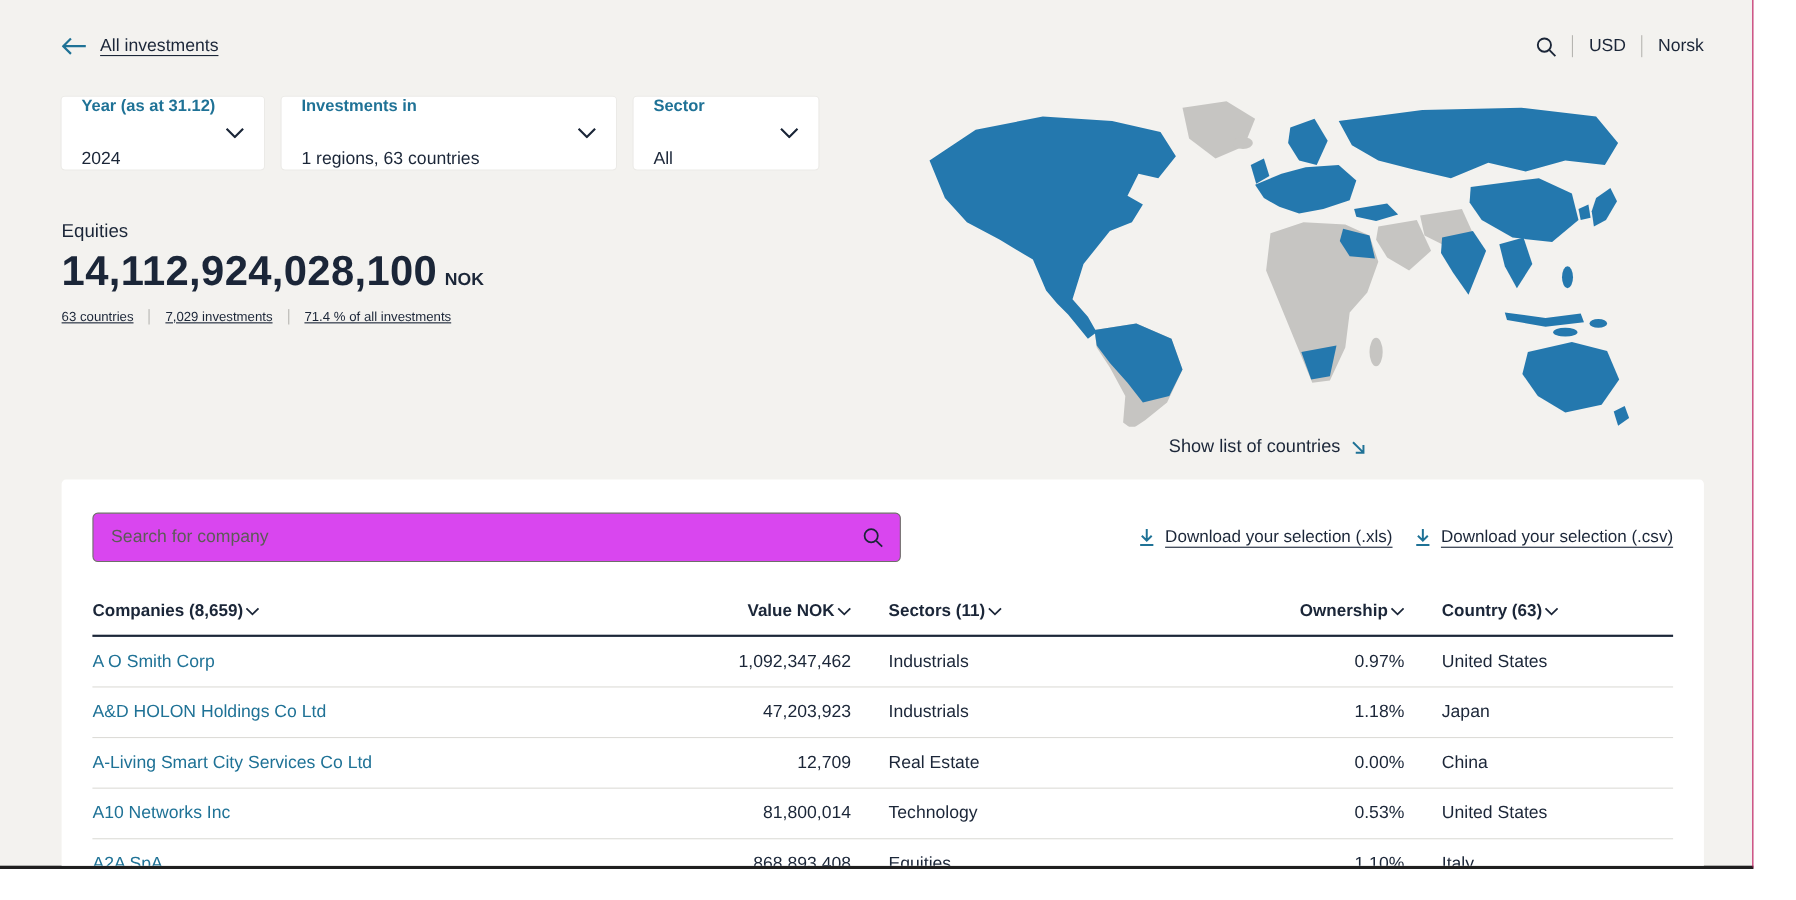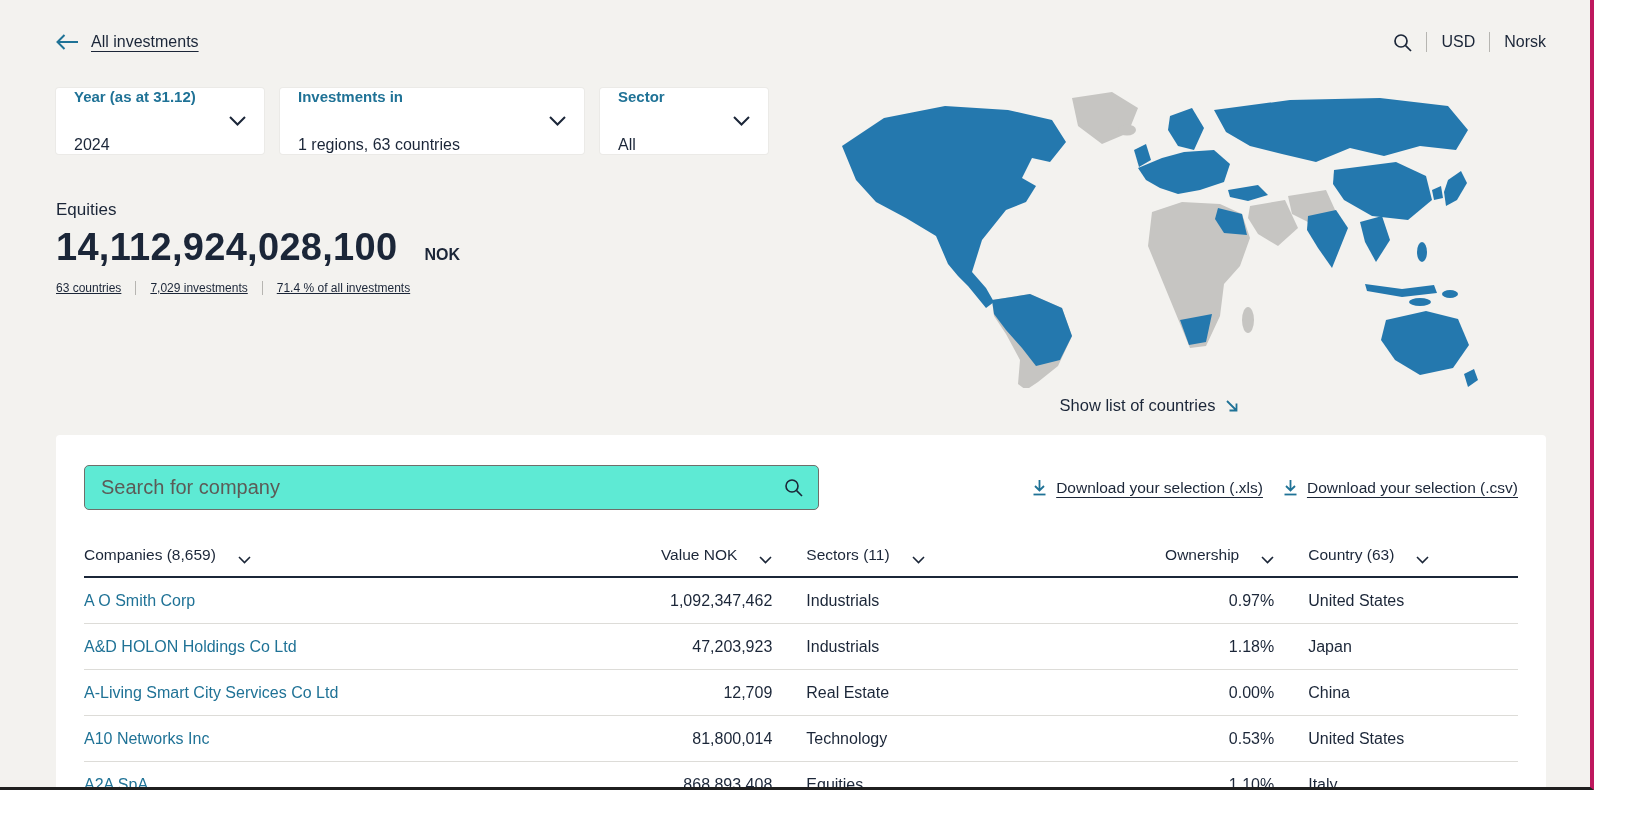--- a/index.html
+++ b/index.html
@@ -1,73 +1,73 @@
 <!DOCTYPE html>
 <html style="--ink: #1b2638; --teal: #1f7296; --map-blue: #2478ae; --map-gray: #c6c5c2; --page-bg: #f3f2ef;"><head>
 <meta charset="utf-8">
 <style>
   * { margin:0; padding:0; box-sizing:border-box; }
   html,body { width:1633px; height:818px; background:#ffffff; overflow:hidden;
     font-family:"Liberation Sans", sans-serif; color:var(--ink,#1b2638); }
 
   .window { position:relative; width:1594px; height:790px; background:var(--page-bg,#f3f2ef);
-    border-right:4px solid #be185d; border-bottom:3px solid #1f1f1f; overflow:hidden; }
+    border-right:1px solid #be185d; border-bottom:3px solid #1f1f1f; overflow:hidden; }
 
   
   .topbar { display:flex; justify-content:space-between; align-items:center; padding:32px 44px 0 56px; }
   .back-link { display:flex; align-items:center; gap:12px; font-size:16px; color:var(--ink,#1b2638);
     text-decoration:underline; text-underline-offset:4px; cursor:pointer; }
   .topbar-right { display:flex; align-items:center; gap:14px; font-size:16px; }
   .vdiv { width:1px; height:20px; background:#b6b5b1; }
   .plain-link { color:var(--ink,#1b2638); text-decoration:none; cursor:pointer; }
   .icon-btn { display:flex; align-items:center; cursor:pointer; background:none; border:none; }
 
   
   .main-row { display:flex; justify-content:space-between; align-items:flex-start; margin-top:36px; }
   .left-col { padding-left:56px; flex:1; }
   .right-col { width:665px; margin-right:105px; flex:none; }
 
   .filters { display:flex; gap:16px; }
   .filter-card { display:flex; align-items:center; justify-content:space-between; background:#fff;
     border:none; border-radius:3px; height:66px; padding:10px 18px; cursor:pointer; text-align:left;
     font-family:inherit; box-shadow:0 0 0 1px rgba(0,0,0,0.03); }
-  .filter-card.w1 { width:208px; } .filter-card.w2 { width:304px; } .filter-card.w3 { width:168px; }
+  .filter-card.w1 { width:184px; } .filter-card.w2 { width:304px; } .filter-card.w3 { width:168px; }
   .filter-label { color:var(--teal,#1f7296); font-weight:bold; font-size:15px; margin-bottom:5px; }
   .filter-value { color:var(--ink,#1b2638); font-size:16px;margin-top:31px; }
 
   .summary { margin-top:46px; }
   .eyebrow { font-size:17px; font-weight:normal; }
-  .amount-row { margin-top:6px; display:flex; align-items:baseline; gap:27px; }
+  .amount-row { margin-top:6px; display:flex; align-items:baseline; gap:7px; }
   .amount { font-size:38px; font-weight:bold; letter-spacing:0.3px; }
   .amount-cur { font-size:16px; font-weight:bold; }
   .stats-row { margin-top:12px; display:flex; font-size:12px;text-decoration:underline; }
   .stat + .stat { border-left:1px solid #b6b5b1; margin-left:14px; padding-left:14px; }
 
   .map-wrap { width:660px; }
   .map-link-row { display:flex; justify-content:center; align-items:center; gap:9px; margin-top:4px;
     font-size:16.5px; cursor:pointer; color:var(--ink,#1b2638); text-decoration:none; }
   .mg { fill:var(--map-gray,#c6c5c2); }
   .mb { fill:var(--map-blue,#2478ae); }
 
   
   .panel { margin:20px 44px 0 56px; background:#fff; border-radius:4px; padding:30px 28px; height:560px; }
   .search-row { display:flex; justify-content:space-between; align-items:center; }
   .search-wrap { position:relative; width:735px; }
   .search-wrap input { width:100%; height:45px; border:1px solid #6f6e6a; border-radius:5px;
-    padding:0 50px 0 16px; font-size:20px; font-family:inherit; color:#333; background:#5eead4; }
+    padding:0 50px 0 16px; font-size:16px; font-family:inherit; color:#333; background:#d946ef; }
   .search-wrap input::placeholder { color:#5c5b57; }
   .search-wrap .in-icon { position:absolute; right:16px; top:13px; }
   .downloads { display:flex; align-items:center; gap:20px; }
   .dl-link { display:flex; align-items:center; gap:9px; font-size:15.5px; color:var(--ink,#1b2638);
     text-decoration:underline; text-underline-offset:4px; cursor:pointer; }
 
   .grid-cols { display:grid; grid-template-columns:36.5% 11.5% 22.5% 12.5% 17%; }
   .thead { margin-top:36px; padding-bottom:12px; border-bottom:2px solid var(--ink,#1b2638);
     font-size:15.5px; align-items:center; }
-  .th { display:flex; align-items:flex-end; gap:22px; cursor:pointer; color:var(--ink,#1b2638); }
+  .th { display:flex; align-items:center; gap:2px; cursor:pointer; color:var(--ink,#1b2638);font-weight:bold; }
   .th.right { justify-content:flex-end; }
   .th.inset, .cell.inset { padding-left:34px; }
   .trow { height:46px; align-items:center; border-bottom:1px solid #dddcd8; font-size:16px; }
   .cell { overflow:hidden; white-space:nowrap; }
   .cell.num { text-align:right; }
   .company { color:var(--teal,#1f7296); text-decoration:none; cursor:pointer; }
 </style>
 </head>
 <body>
 

